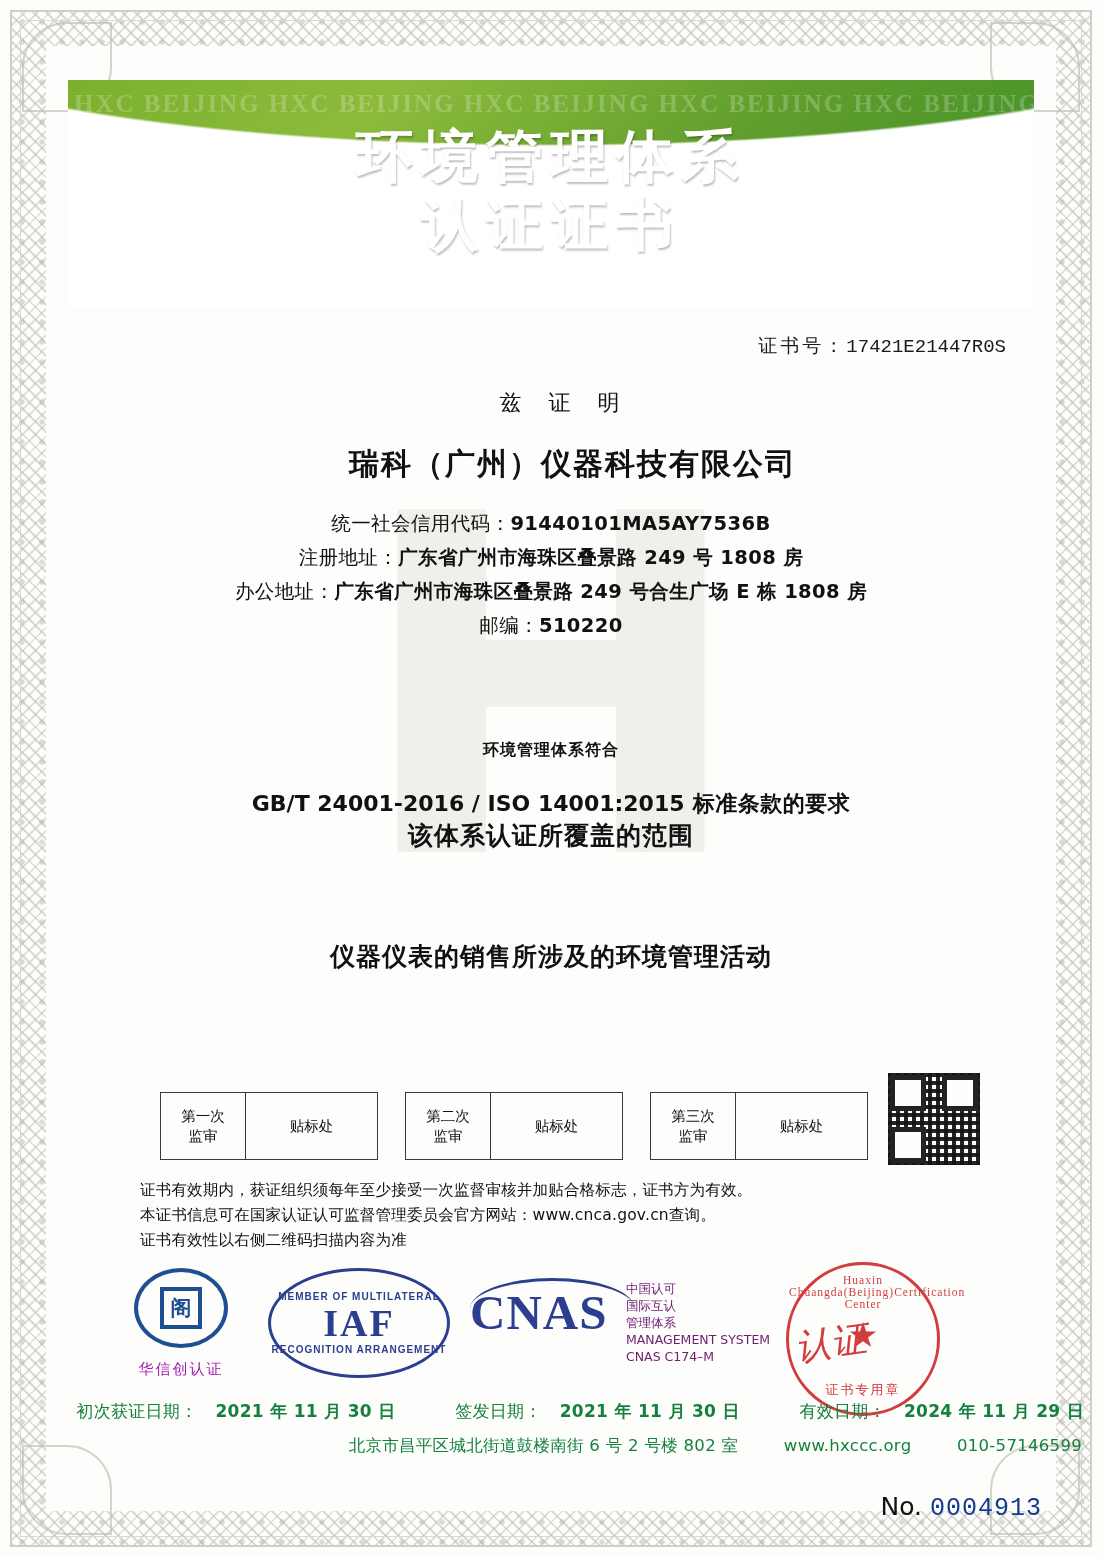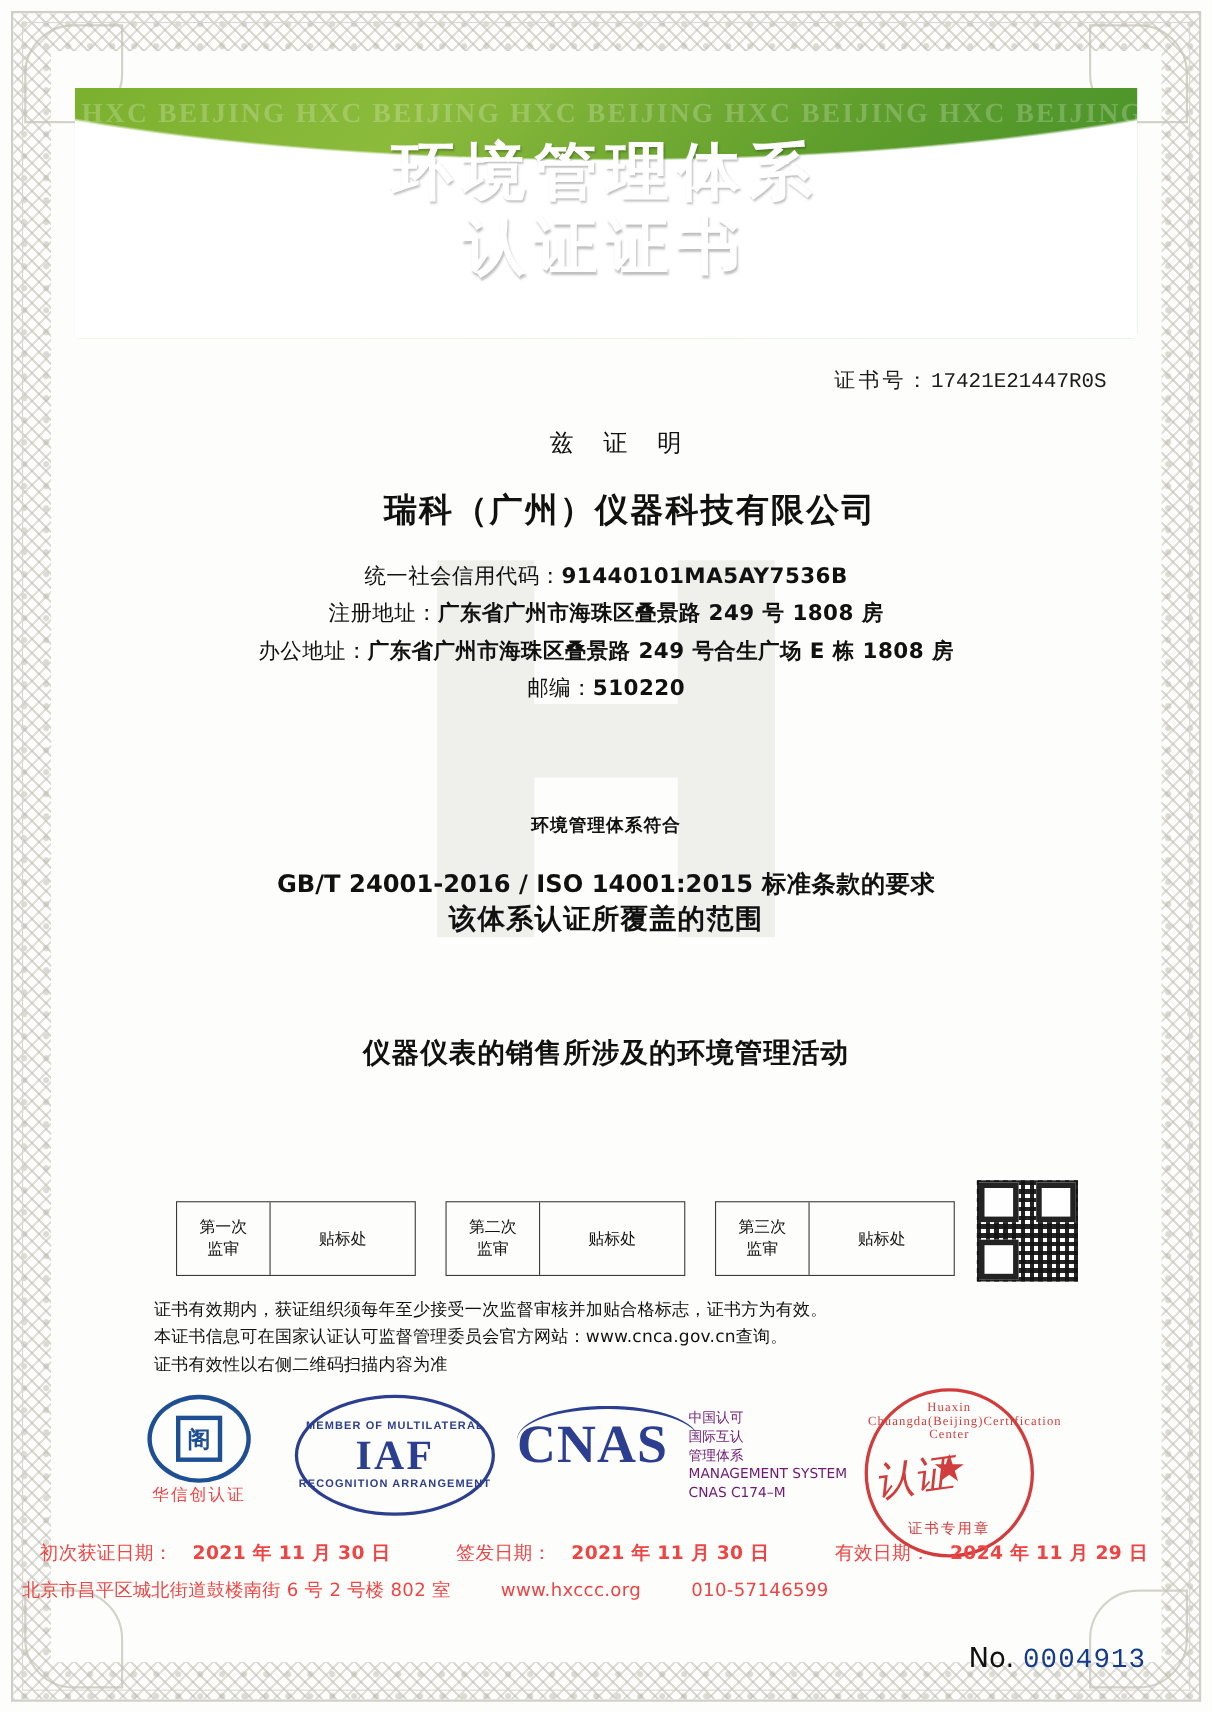--- a/index.html
+++ b/index.html
@@ -303,22 +303,22 @@
     border: 4px solid #1f4f93;
     font-size: 21px;
     color: #1f4f93;
     font-weight: bold;
     display: flex;
     align-items: center;
     justify-content: center;
     font-family: "DejaVu Sans", sans-serif;
   }
   .logo-hx .cap {
-    margin-top: 2px;
-    color: #ef4444;
+    margin-top: 12px;
+    color: #a21caf;
     font-size: 15px;
     letter-spacing: 2px;
     font-family: Liberation Sans, sans-serif;
   }
   .logo-iaf {
     position: absolute;
     left: 268px; top: 6px;
     width: 176px; height: 104px;
     border: 3px solid #2c3e8f;
     border-radius: 50%;
@@ -405,25 +405,25 @@
     font-style: italic;
     color: #cc2222;
     font-family: "Liberation Serif", serif;
     transform: rotate(-8deg);
     white-space: nowrap;
   }
 
   
   .dates {
     position: absolute;
-    left: 0; right: 0;
+    left: 12px; right: 0;
     top: 1400px;
-    text-align: left;
+    text-align: right;
     font-size: 17px;
-    color: #ef4444;
+    color: #15803d;
     font-family: "DejaVu Sans", sans-serif;
     letter-spacing: .3px;
   }
   .dates .row1 span { margin: 0 18px; }
   .dates .row1 b { font-weight: bold; }
   .dates .row2 {
     margin-top: 12px;
     font-size: 16.5px;
   }
   .dates .row2 span { margin: 0 20px; }

